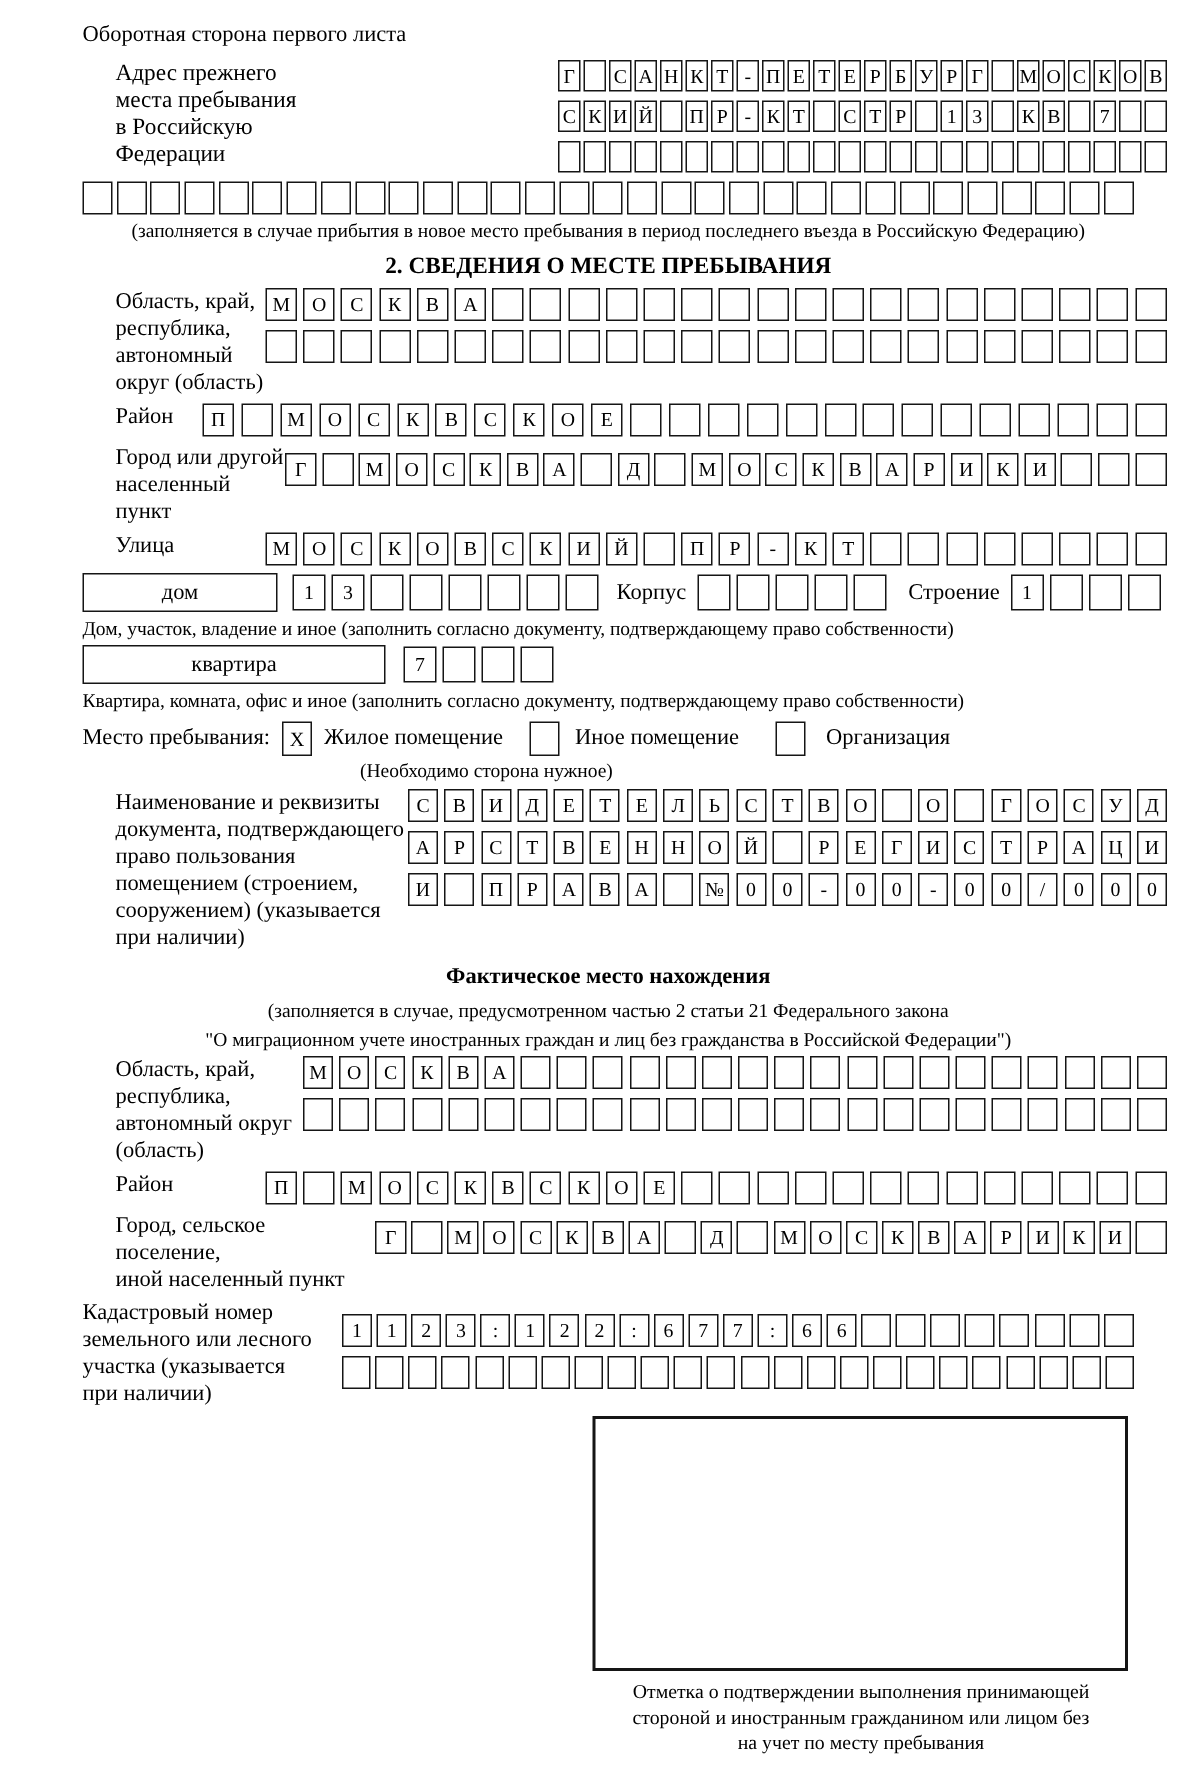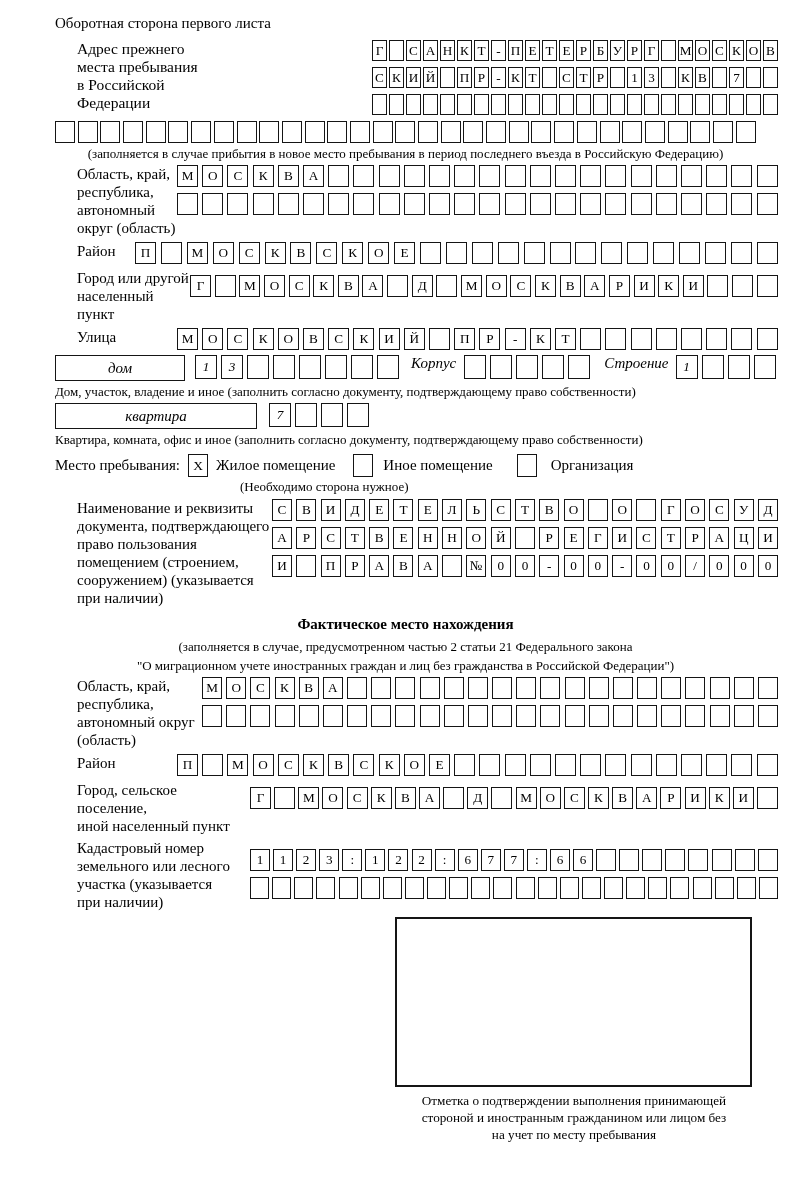--- a/index.html
+++ b/index.html
@@ -42,21 +42,21 @@
   .note { font-size:13px; line-height:16px; margin-bottom:3px; }
   .center { text-align:center; }
 
   .section-title { text-align:center; font-weight:bold; font-size:15.5px; line-height:19px; margin:6px 0 5px 0; }
   .subtitle { text-align:center; font-weight:bold; font-size:15px; line-height:19px; margin:8px 0 5px 0; }
 
   .fieldbox { box-sizing:border-box; flex:none; border:1.7px solid #151515; height:26px;
               display:flex; align-items:center; justify-content:center; font-size:15px; background:#fff; }
   .fb-dom { width:130px; }
   .fb-kv  { width:202px; }
-  .unit-row { display:flex; margin-bottom:3px;font-style:italic; }
+  .unit-row { display:flex; align-items:center; margin-bottom:3px; }
   .inline-label { font-size:15px; flex:none; }
 
   .mesto-row { display:flex; align-items:center; font-size:15px; margin:6px 0 2px 0; }
   .checkbox { box-sizing:border-box; flex:none; width:20px; height:23px; border:1.7px solid #151515;
               display:flex; align-items:center; justify-content:center; font-size:13.5px; background:#fff; }
   .necessary-note { margin-left:185px; }
 
   .gap6 { margin-top:6px; }
   .kad-strips { margin-top:10px; }
 
@@ -69,21 +69,21 @@
 <body>
 
 <div class="page">
 
   <div class="header-note">Оборотная сторона первого листа</div>
 
   <div class="frow" style="margin-bottom:4px;">
     <div class="flabel lw295">
       <div>Адрес прежнего</div>
       <div>места пребывания</div>
-      <div>в Российской</div>
+      <div>в Российскую</div>
       <div>Федерации</div>
     </div>
     <div class="strips-col">
       <div class="cells s-addr">
           <span class="cell">Г</span>
           <span class="cell"></span>
           <span class="cell">С</span>
           <span class="cell">А</span>
           <span class="cell">Н</span>
           <span class="cell">К</span>
@@ -188,20 +188,21 @@
       <span class="cell"></span>
       <span class="cell"></span>
       <span class="cell"></span>
       <span class="cell"></span>
       <span class="cell"></span>
       <span class="cell"></span>
       <span class="cell"></span>
     </div>
   <div class="note center">(заполняется в случае прибытия в новое место пребывания в период последнего въезда в Российскую Федерацию)</div>
 
+  <div class="section-title">2. СВЕДЕНИЯ О МЕСТЕ ПРЕБЫВАНИЯ</div>
 
   <div class="frow">
     <div class="flabel lw100">
       <div>Область, край,</div>
       <div>республика,</div>
       <div>автономный</div>
       <div>округ (область)</div>
     </div>
     <div class="strips-col">
       <div class="cells s-24">
@@ -608,21 +609,21 @@
         <span class="cell">В</span>
         <span class="cell">А</span>
         <span class="cell">Р</span>
         <span class="cell">И</span>
         <span class="cell">К</span>
         <span class="cell">И</span>
         <span class="cell"></span>
       </div>
   </div>
 
-  <div class="frow" style="margin-bottom:4px;">
+  <div class="frow" style="margin-bottom:4px;justify-content:flex-end;">
     <div class="flabel lw173">
       <div>Кадастровый номер</div>
       <div>земельного или лесного</div>
       <div>участка (указывается</div>
       <div>при наличии)</div>
     </div>
     <div class="strips-col kad-strips">
       <div class="cells s-kad1">
           <span class="cell">1</span>
           <span class="cell">1</span>

